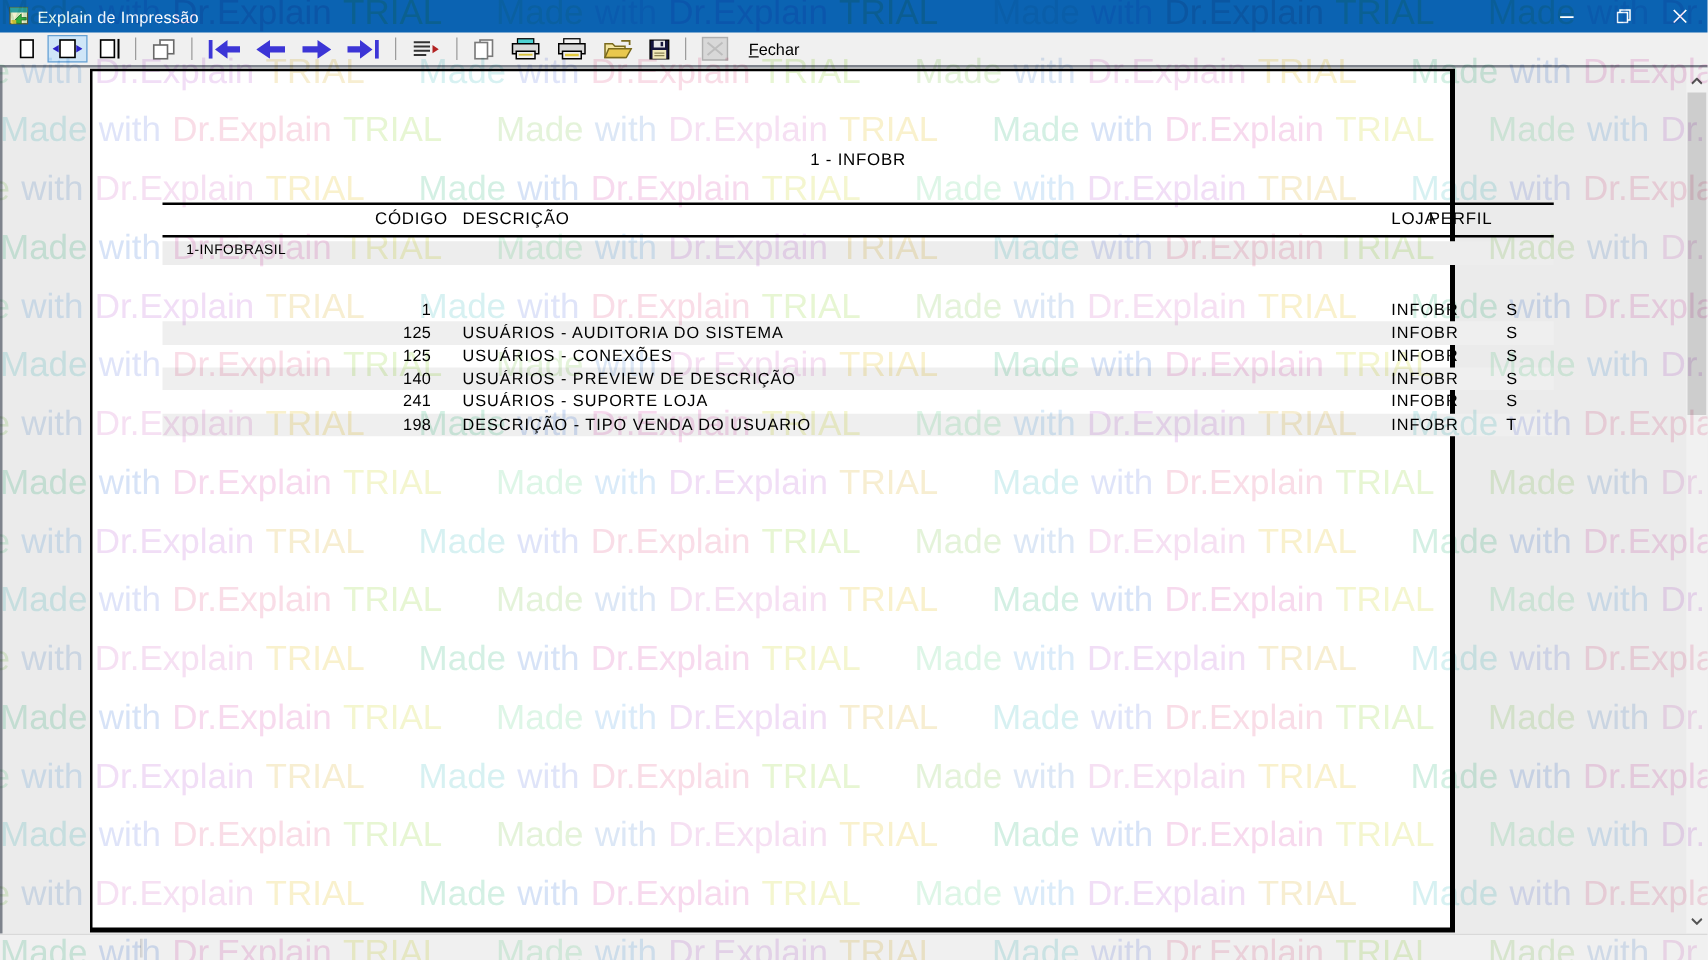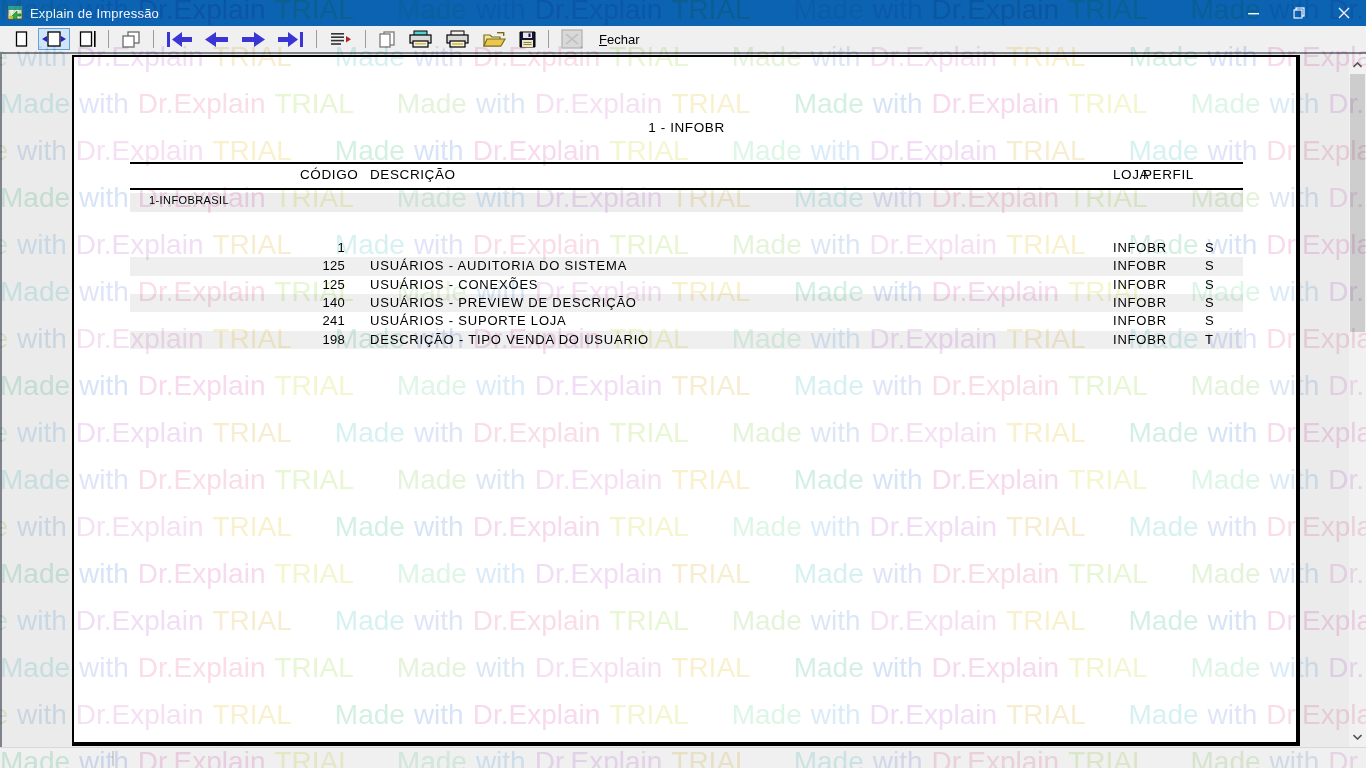--- a/index.html
+++ b/index.html
@@ -26,21 +26,21 @@
   .tb-btn.selected { background:#cfe6f8; border:1px solid #66a0d2; }
   .tb-sep { width:1px; height:18px; background:#9c9c9c; margin:0 6px; }
   .tb-label { font-size:13px; color:#000; padding:0 10px; }
   .tb-label .u { text-decoration:underline; }
   .tb-btn svg { display:block; }
   .tb-btn.disabled { opacity:.9; }
 
   
   .preview { flex:1 1 auto; position:relative; background:#ebebeb;
              border-top:2px solid #7e838c; border-left:2px solid #7e838c; overflow:hidden; }
-  .page { position:absolute; left:70px; top:1px; width:1228px; height:691px; background:#fff;
+  .page { position:absolute; left:70px; top:1px; width:1092px; height:691px; background:#fff;
           border:solid #000; border-width:2px 4px 4px 2px; }
   .rpt { position:absolute; left:56px; top:0; width:1113px; height:100%; font-size:13px; color:#000; }
   .rpt .centered { position:absolute; left:0; width:100%; text-align:center; letter-spacing:.6px; font-size:13.5px; }
   .rule { position:absolute; left:0; width:100%; background:#000; }
   .hdr-lbl { position:absolute; top:110px; font-size:13.5px; letter-spacing:.6px; }
   .band { position:absolute; left:0; width:100%; height:19px; }
   .band.gray { background:#ededed; }
   .band .g-lbl { position:absolute; top:1px; font-weight:normal; font-size:11px; letter-spacing:.4px;margin-left:12px; }
   .t-row { position:absolute; left:0; width:100%; height:18.3px; }
   .t-row.alt { background:#efefef; }

